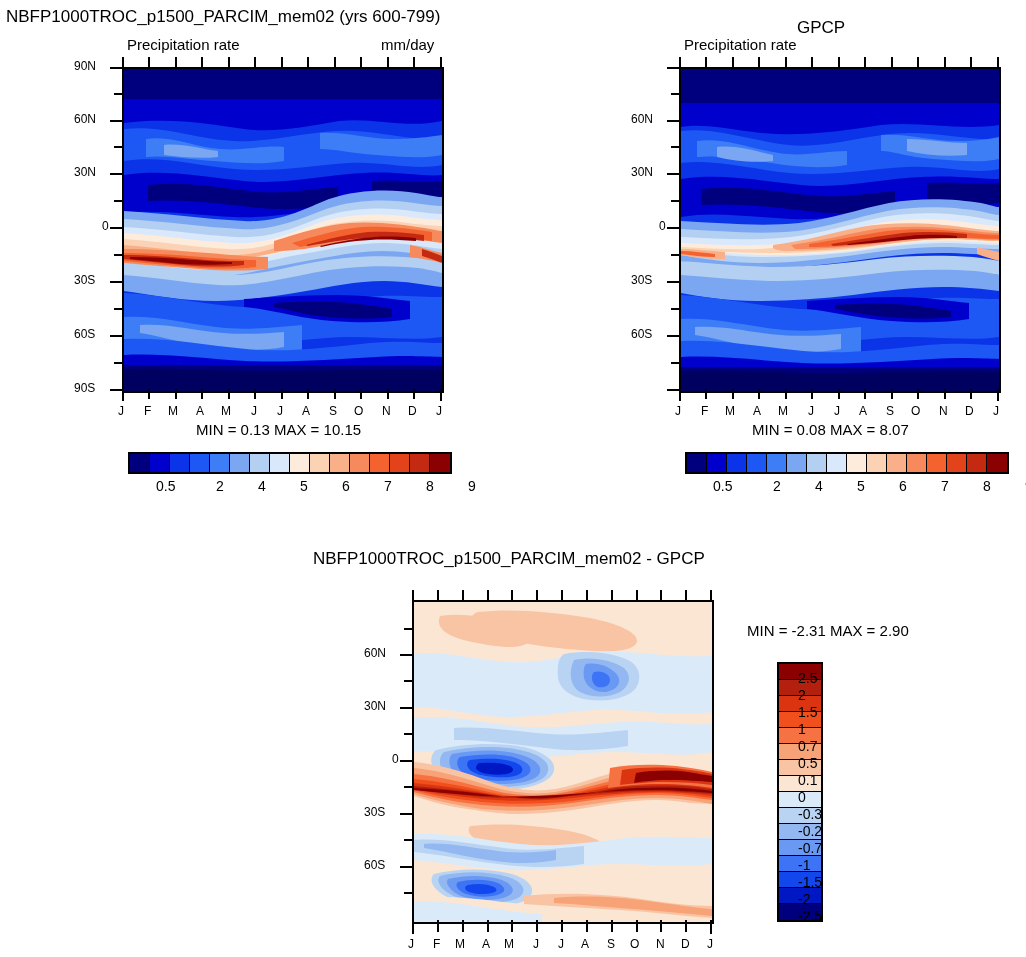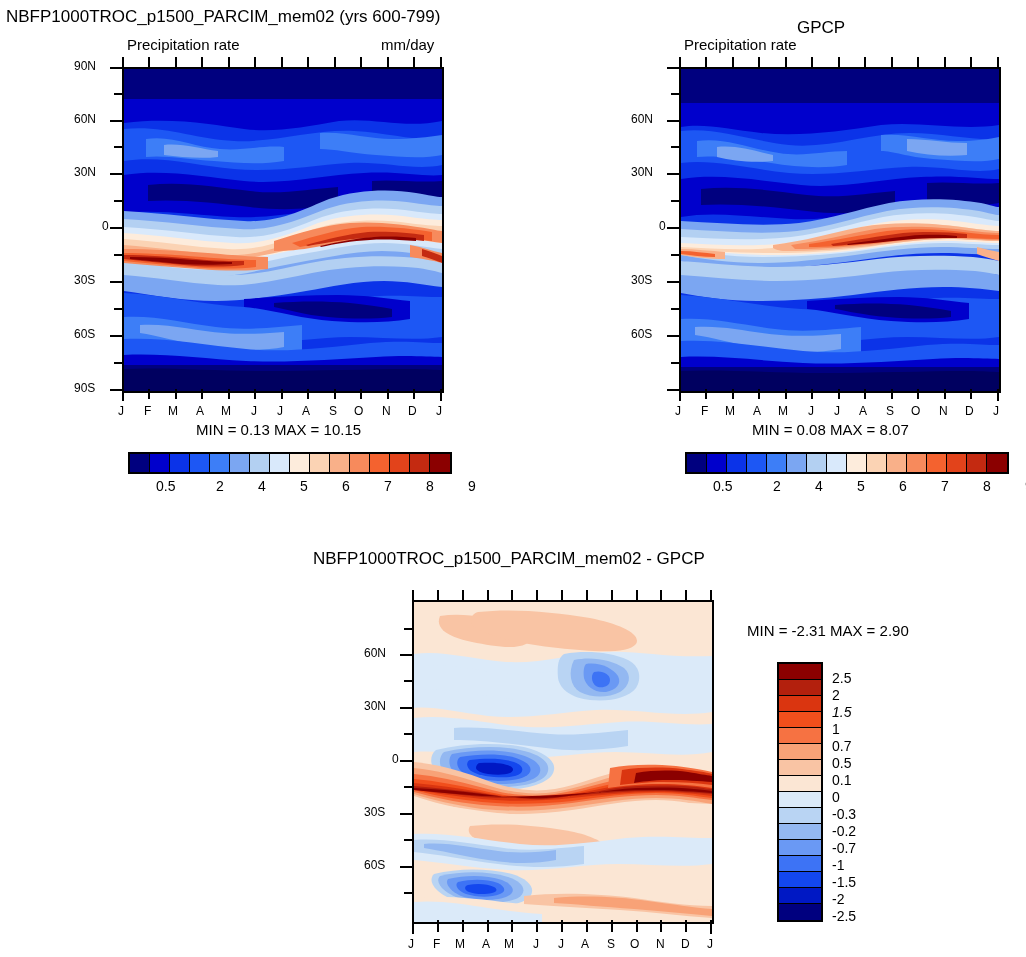--- a/index.html
+++ b/index.html
@@ -520,24 +520,24 @@
     <div class="cell" style="background: rgb(251, 230, 212);"></div>
     <div class="cell" style="background: rgb(219, 234, 249);"></div>
     <div class="cell" style="background: rgb(185, 212, 243);"></div>
     <div class="cell" style="background: rgb(147, 184, 241);"></div>
     <div class="cell" style="background: rgb(106, 153, 244);"></div>
     <div class="cell" style="background: rgb(61, 115, 245);"></div>
     <div class="cell" style="background: rgb(19, 71, 238);"></div>
     <div class="cell" style="background: rgb(0, 24, 196);"></div>
     <div class="cell" style="background: rgb(0, 0, 127);"></div>
   </div>
-<div class="cbv-labels" style="left:832px;top:662px;height:272px;width:60px;">
+<div class="cbv-labels" style="left:798px;top:662px;height:272px;width:60px;">
   <span style="top:8px;">2.5</span>
   <span style="top:25px;">2</span>
-  <span style="top:42px;font-style:italic;">1.5</span>
+  <span style="top:42px;">1.5</span>
   <span style="top:59px;">1</span>
   <span style="top:76px;">0.7</span>
   <span style="top:93px;">0.5</span>
   <span style="top:110px;">0.1</span>
   <span style="top:127px;">0</span>
   <span style="top:144px;">-0.3</span>
   <span style="top:161px;">-0.2</span>
   <span style="top:178px;">-0.7</span>
   <span style="top:195px;">-1</span>
   <span style="top:212px;">-1.5</span>

